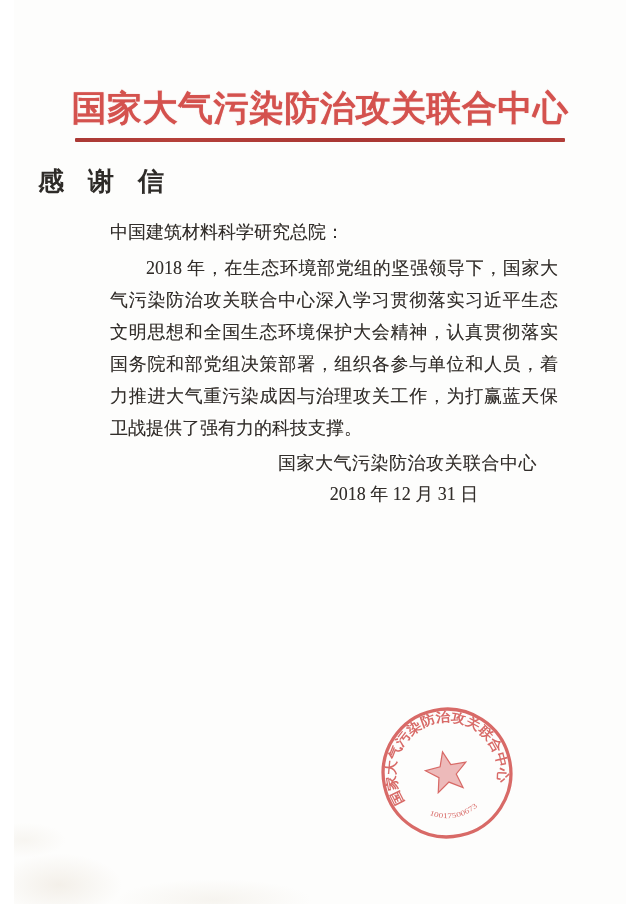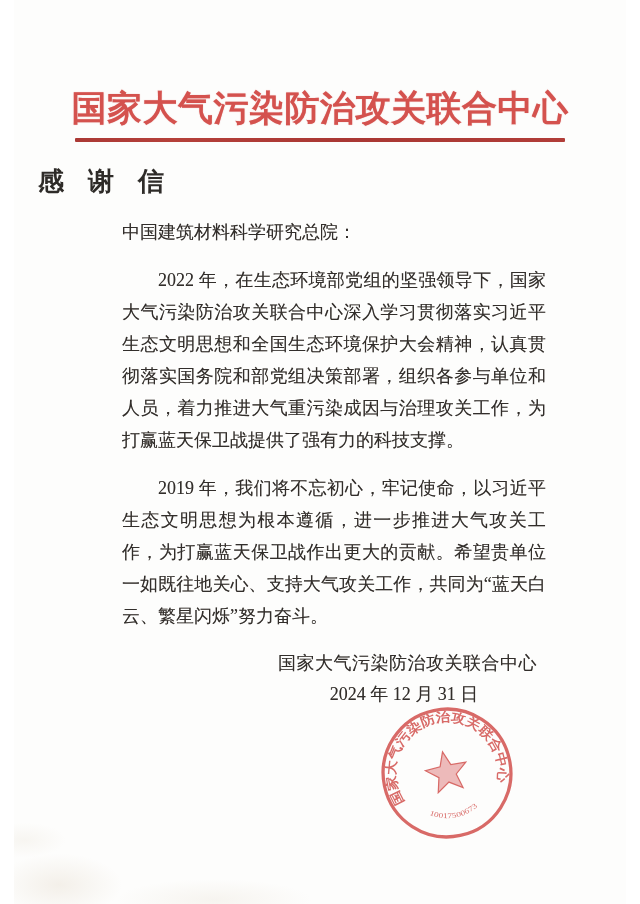--- a/index.html
+++ b/index.html
@@ -48,21 +48,21 @@
   
   .letter-body {
     width: 456px;
     margin: 16px auto 0 92px;
     font-size: 18px;
     line-height: 32px;
     text-align: justify;
     color: #322e2b;
     text-shadow: 0 0 0.5px rgba(70,64,58,0.45);
   }
-  .letter-body p { margin: 16px; }
+  .letter-body p { margin: 4px; }
   .para { text-indent: 2em; }
   
   .signature {
     width: 252px;
     margin: 4px 96px 0 auto;
     text-align: center;
     font-size: 18px;
     line-height: 31px;
     color: #322e2b;
     text-shadow: 0 0 0.5px rgba(70,64,58,0.45);
@@ -92,27 +92,26 @@
 
   <div class="letterhead">
     <div class="org-title">国家大气污染防治攻关联合中心</div>
     <div class="head-rule"></div>
   </div>
 
   <div class="letter-title">感谢信</div>
 
   <div class="letter-body">
     <p class="recipient">中国建筑材料科学研究总院：</p>
-    <p class="para">2022 年，在生态环境部党组的坚强领导下，国家大气污染防治攻关联合中心深入学习贯彻落实习近平生态文明思想和全国生态环境保护大会精神，认真贯彻落实国务院和部党组决策部署，组织各参与单位和人员，着力推进大气重污染成因与治理攻关工作，为打赢蓝天保卫战提供了强有力的科技支撑。</p>
-    <p class="para">2019 年，我们将不忘初心，牢记使命，以习近平生态文明思想为根本遵循，进一步推进大气攻关工作，为打赢蓝天保卫战作出更大的贡献。希望贵单位一如既往地关心、支持大气攻关工作，共同为“蓝天白云、繁星闪烁”努力奋斗。</p>
+    <p class="para">2018 年，在生态环境部党组的坚强领导下，国家大气污染防治攻关联合中心深入学习贯彻落实习近平生态文明思想和全国生态环境保护大会精神，认真贯彻落实国务院和部党组决策部署，组织各参与单位和人员，着力推进大气重污染成因与治理攻关工作，为打赢蓝天保卫战提供了强有力的科技支撑。</p>
   </div>
 
   <div class="signature">
     <div class="sig-org">国家大气污染防治攻关联合中心</div>
-    <div class="sig-date">2024 年 12 月 31 日</div>
+    <div class="sig-date">2018 年 12 月 31 日</div>
   </div>
 
   <div class="seal">
     <svg viewBox="0 0 134 134" xmlns="http://www.w3.org/2000/svg">
       <defs>
         <path id="ring-arc" d="M 21.7,88.1 A 50,50 0 1 1 112.3,88.1" fill="none"></path>
         <path id="code-arc" d="M 41.8,103 A 44,44 0 0 0 92.2,103" fill="none"></path>
       </defs>
       <circle cx="67" cy="67" r="62" fill="none" stroke="#d24a47" stroke-width="3.2"></circle>
       <polygon points="67,46 72.3,59.7 86.97,60.51 75.6,69.8 79.3,84 67,76 54.7,84 58.4,69.8 47,60.5 61.7,59.7" fill="rgba(210,74,71,0.45)" stroke="#d24a47" stroke-width="1.2"></polygon>

